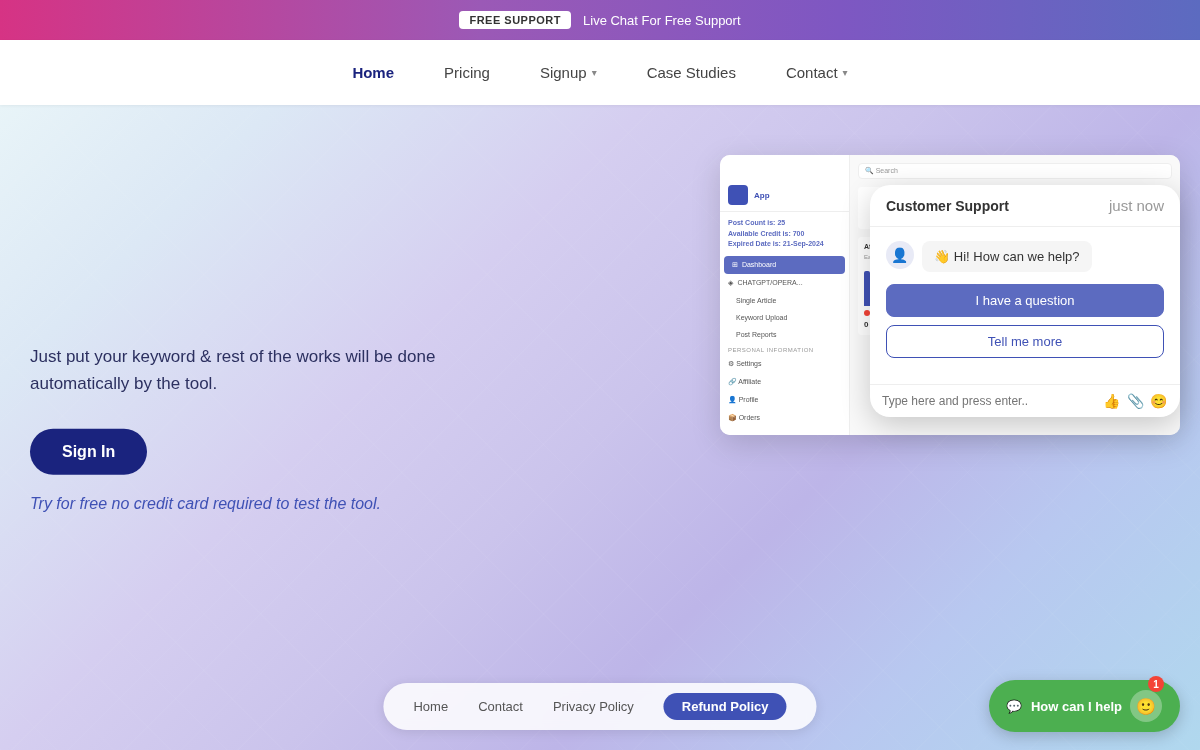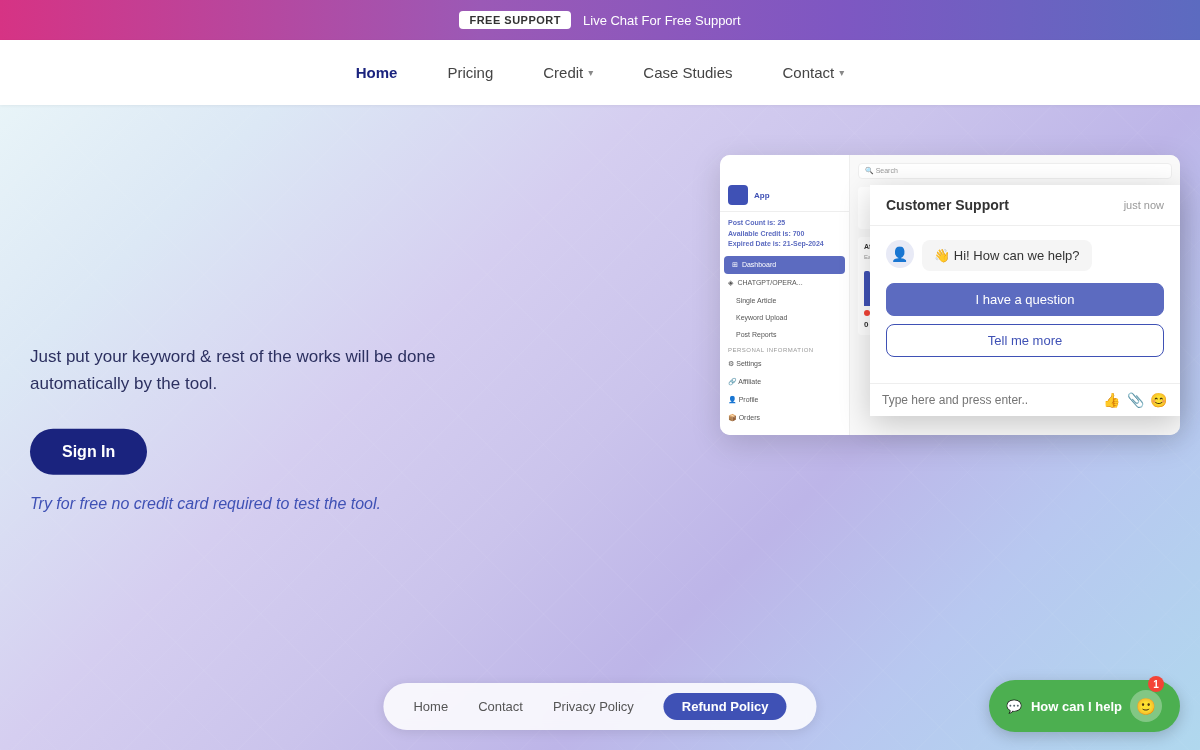--- a/index.html
+++ b/index.html
@@ -262,38 +262,38 @@
     }
     .dot { width: 6px; height: 6px; border-radius: 50%; }
 
     
     .chat-popup {
       position: absolute;
       right: 20px;
       top: 80px;
       width: 310px;
       background: white;
-      border-radius: 0;
+      border-radius: 20px;
       box-shadow: 0 8px 30px rgba(0,0,0,0.2);
       overflow: hidden;
     }
     .chat-header {
       padding: 12px 16px;
       display: flex;
       justify-content: space-between;
       align-items: center;
       border-bottom: 1px solid #eee;
     }
     .chat-title {
       font-size: 14px;
       font-weight: 600;
       color: #333;
     }
     .chat-time {
-      font-size: 11px;
+      font-size: 15px;
       color: #999;
     }
     .chat-body {
       padding: 14px 16px;
     }
     .chat-message-row {
       display: flex;
       align-items: flex-start;
       gap: 8px;
       margin-bottom: 12px;
@@ -438,21 +438,21 @@
 
 <div class="top-banner">
   <span class="free-support-badge">FREE SUPPORT</span>
   <span class="banner-text">Live Chat For Free Support</span>
 </div>
 
 <nav class="navbar">
   <a class="nav-item active">Home</a>
   <a class="nav-item">Pricing</a>
   <a class="nav-item">
-    <span>Credit</span>
+    <span>Signup</span>
     <span class="chevron">▾</span>
   </a>
   <a class="nav-item">Case Studies</a>
   <a class="nav-item">
     <span>Contact</span>
     <span class="chevron">▾</span>
   </a>
 </nav>
 
 <section class="hero">

